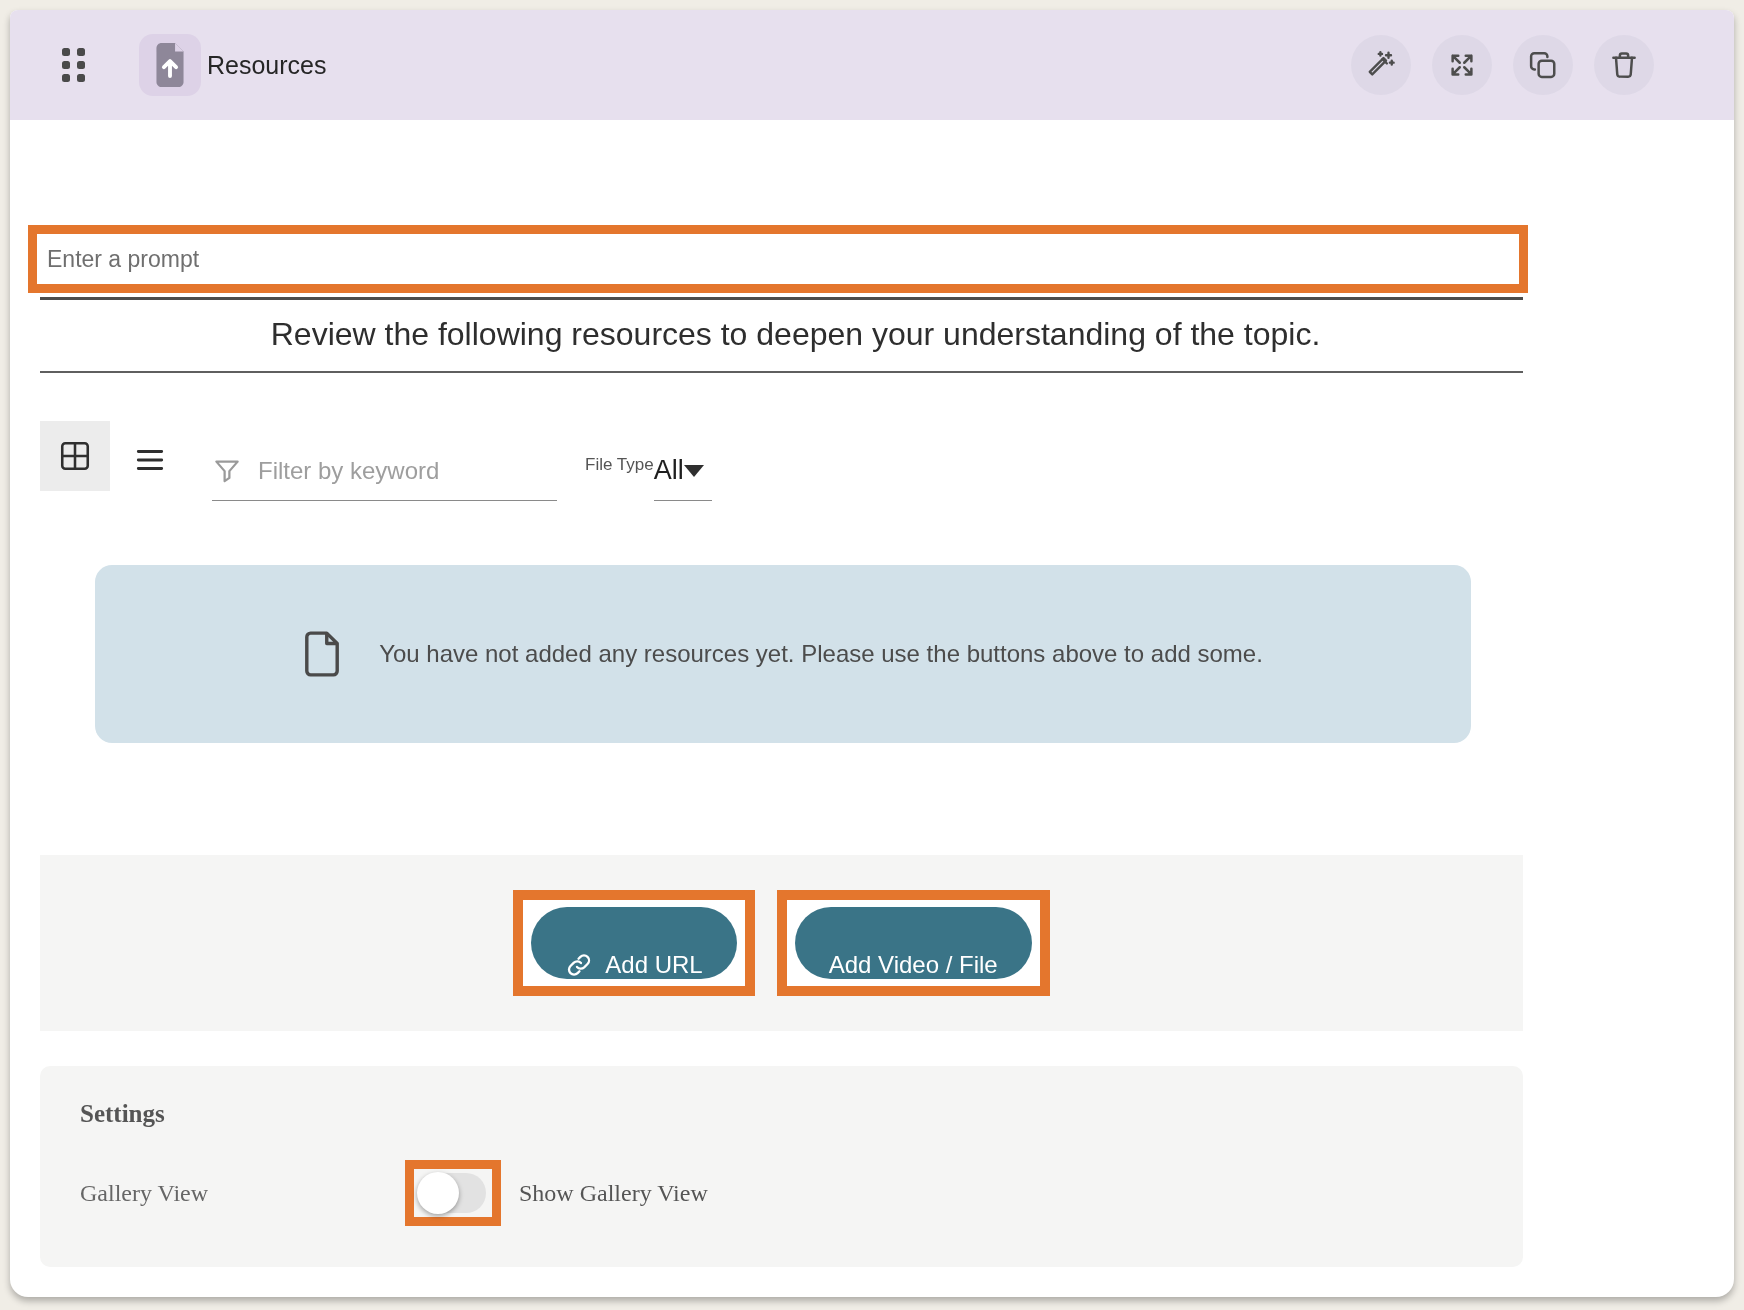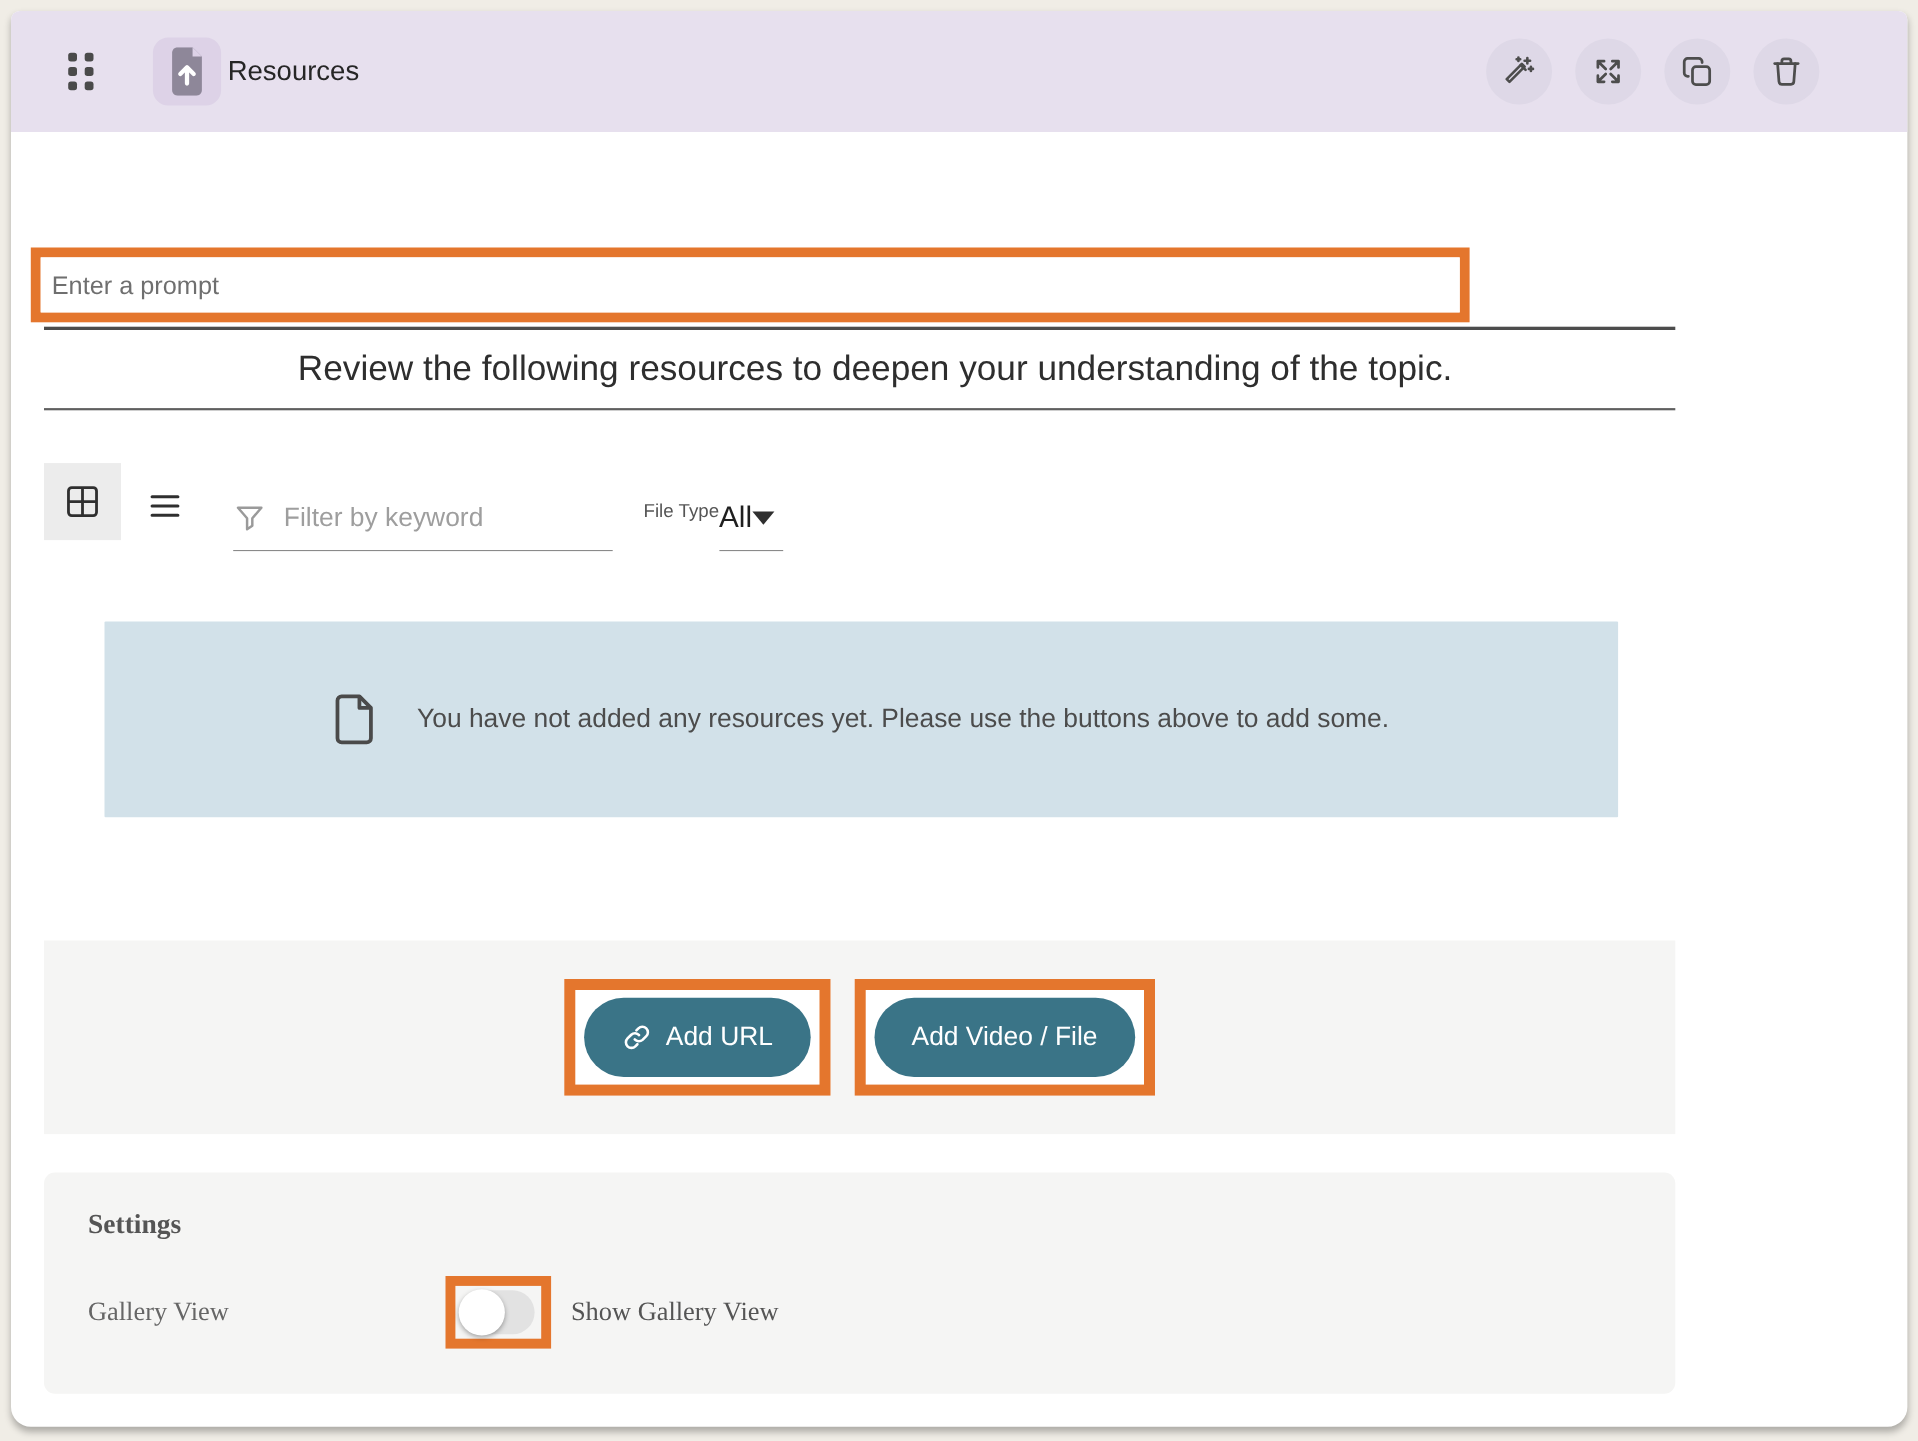--- a/index.html
+++ b/index.html
@@ -31,21 +31,21 @@
     margin-left:54px; display:flex; align-items:center; justify-content:center;
   }
   .header-title { margin-left:6px; font-size:25px; color:#262626; font-weight:500; }
   .header-actions { margin-left:auto; display:flex; gap:21px; }
   .hbtn {
     width:60px; height:60px; border-radius:50%; background:#ded8e7;
     border:0; display:flex; align-items:center; justify-content:center; cursor:pointer; padding:0;
   }
   
   .prompt-annot {
-    margin:105px 0 0 18px; width:1308px; height:68px;
+    margin:105px 0 0 18px; width:1500px; height:68px;
     border:9px solid #e4762d; background:#7dd3fc;
     display:flex; align-items:center;
   }
   .prompt-input {
     width:100%; height:100%; border:0; outline:none;
     font-family:"Liberation Sans",sans-serif;
     font-size:23px; color:#333; padding:0 0 0 10px; background:#fff;
   }
   .prompt-input::placeholder { color:#6f6f6f; opacity:1; }
   .underline1 { margin:4px 0 0 30px; width:1483px; height:3px; background:#4c4c4c; }
@@ -77,34 +77,34 @@
   .ft-label { font-size:17px; color:#555; margin-bottom:16px; }
   .ft-value {
     display:flex; justify-content:space-between; align-items:center; cursor:pointer;
     border-bottom:1px solid #8a8a8a; padding:0 8px 14px 0;
   }
   .ft-text { font-size:27px; font-weight:500; color:#1f1f1f; }
   .caret { width:0; height:0; border-left:10px solid transparent; border-right:10px solid transparent; border-top:12px solid #2f2f2f; }
   
   .empty {
     margin:64px 0 0 85px; width:1376px; height:178px;
-    background:#d2e1e9; border-radius:1px;
+    background:#d2e1e9; border-radius:17px;
     display:flex; align-items:center; justify-content:center; gap:38px;
   }
   .empty-text { font-size:24px; color:#4c4c4c; }
   
   .band1 {
     margin:112px 0 0 30px; width:1483px; height:176px; background:#f5f5f4;
     display:flex; align-items:center; justify-content:center; gap:22px;
   }
   .btn-annot { border:10px solid #e4762d; background:#fff; padding:7px 8px; }
   .teal-btn {
     height:72px; border:0; border-radius:36px; background:#3a7487; cursor:pointer;
     color:#fff; font-family:"Liberation Sans",sans-serif; font-size:24px;
-    display:flex; align-items:center; gap:12px; padding:0 34px;
+    display:flex; align-items:flex-end; gap:12px; padding:0 34px;
   }
   
   .band2 {
     margin:35px 0 0 30px; width:1483px; height:201px; background:#f5f5f4;
     border-radius:10px; padding:34px 0 0 40px;font-family:Liberation Serif, serif;
   }
   .settings-h { font-size:25px; font-weight:700; color:#555; }
   .setting-row { margin-top:32px; display:flex; align-items:center; }
   .setting-label { width:325px; font-size:24px; color:#666; }
   .toggle-annot { border:9px solid #e4762d; padding:4px 6px; display:inline-flex; }

